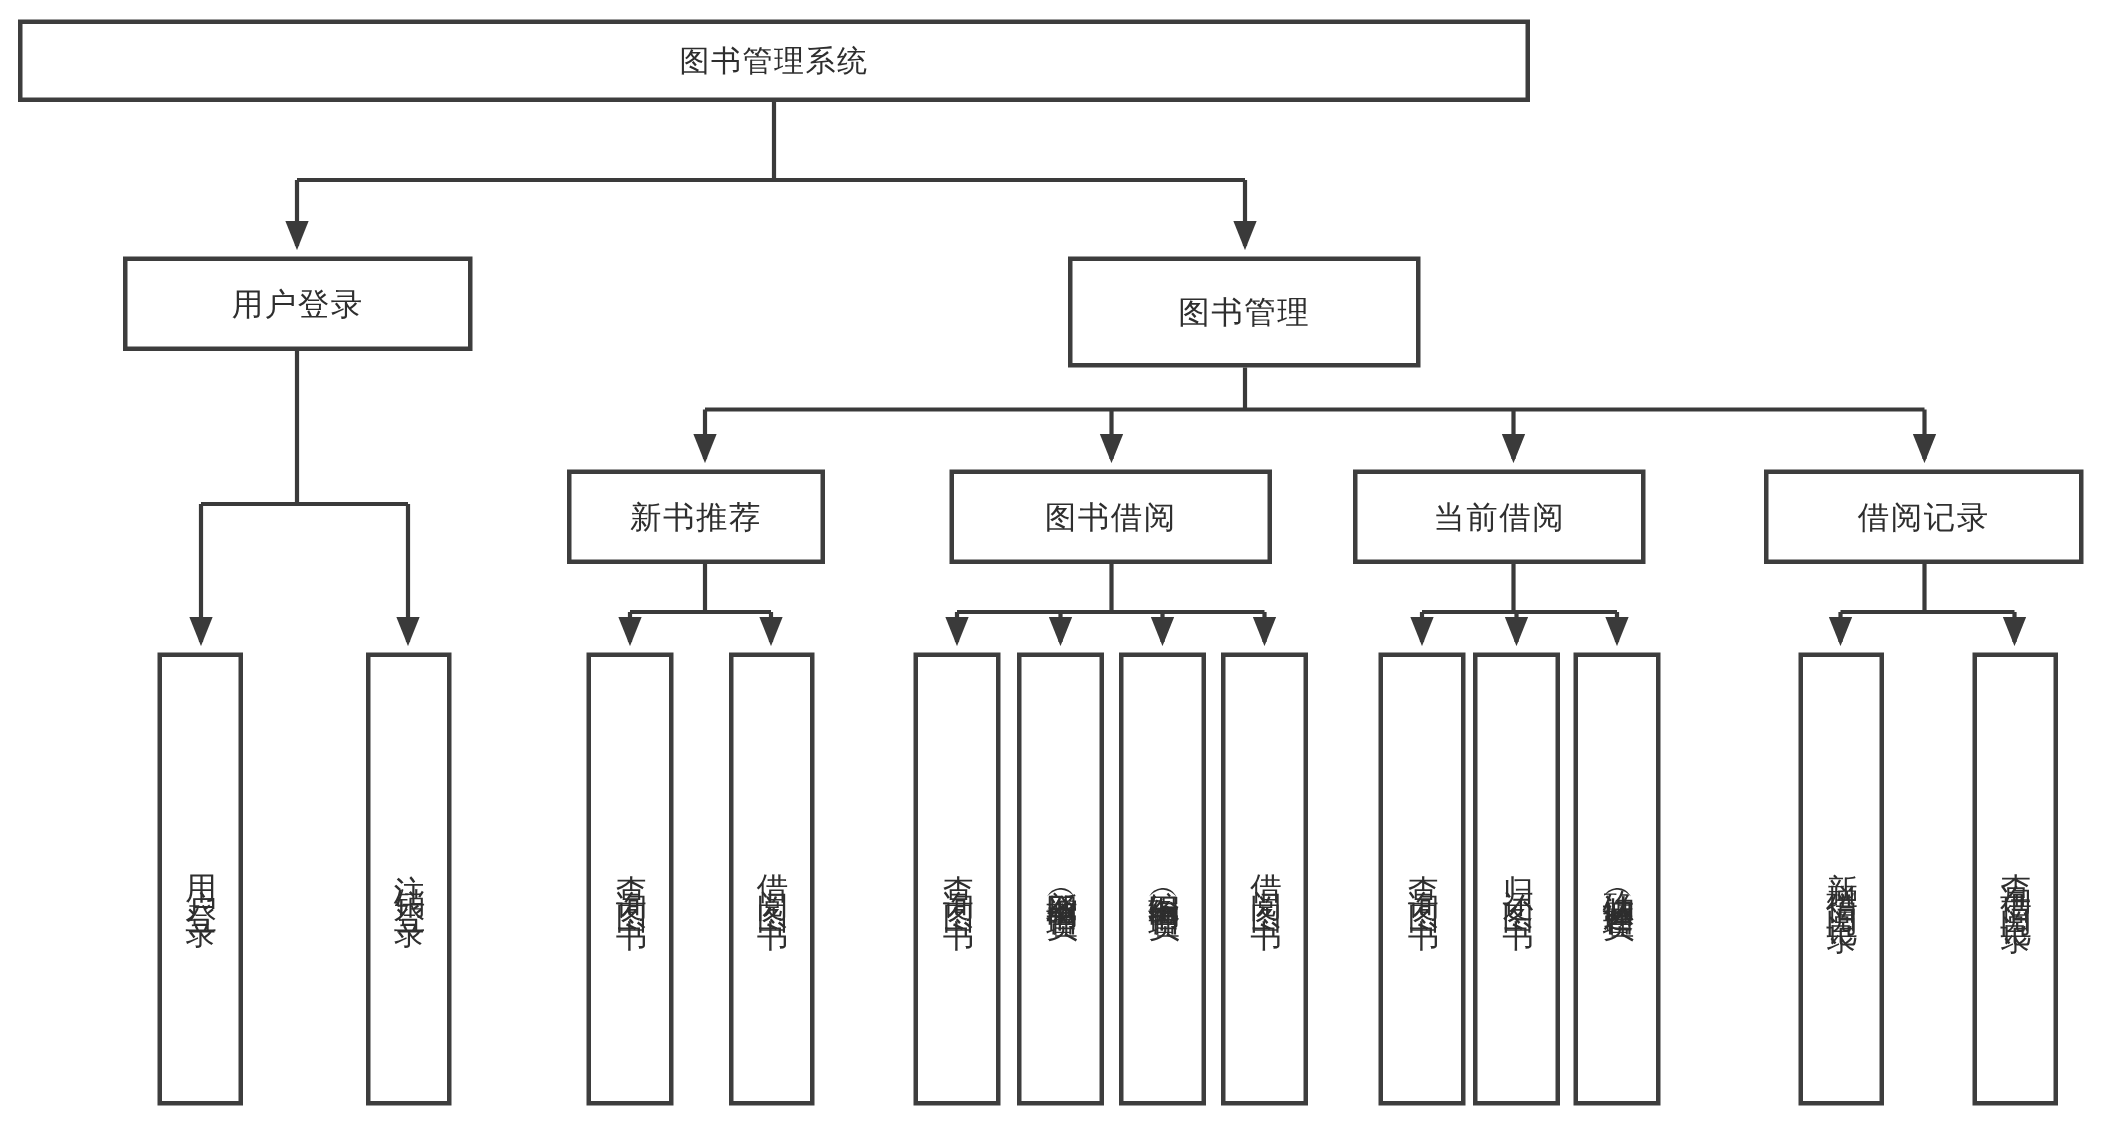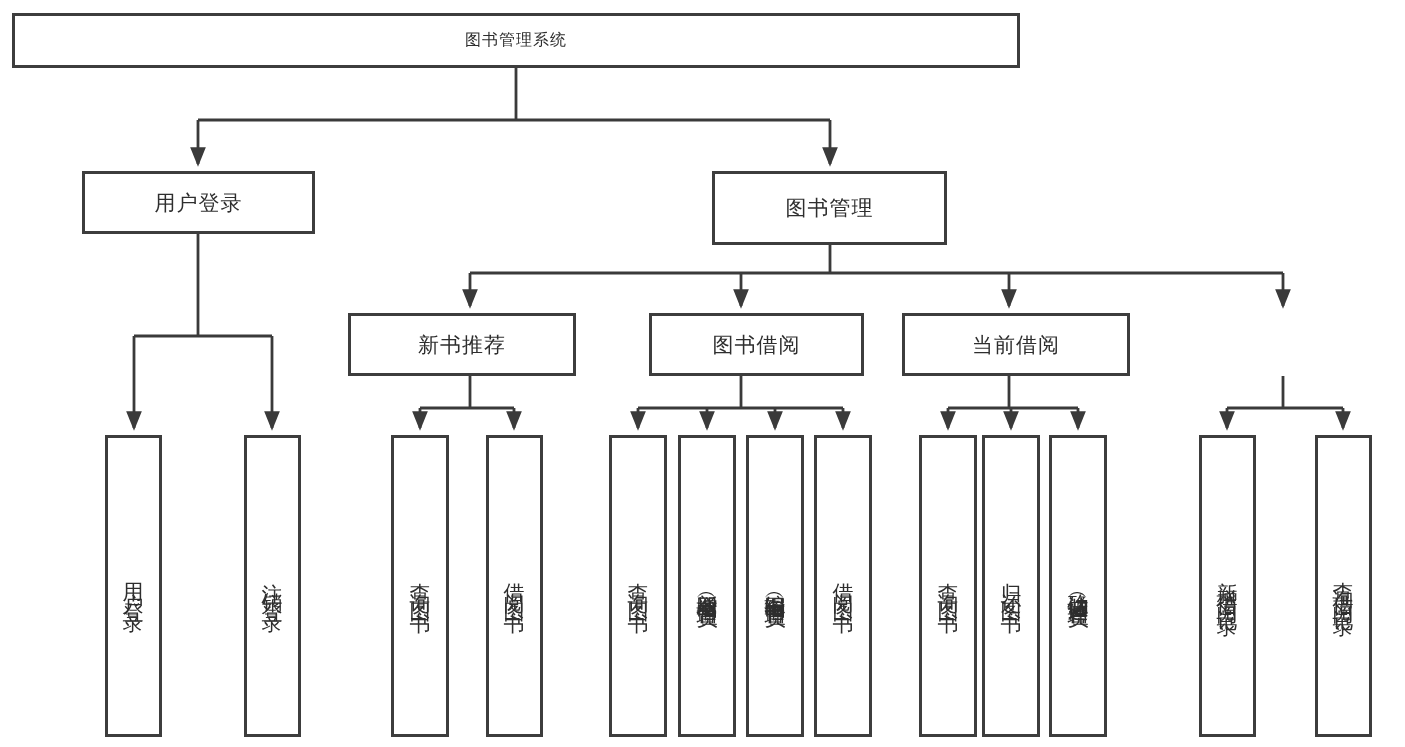--- a/index.html
+++ b/index.html
@@ -20,21 +20,21 @@
     border:3px solid #3d3d3d;
     color:#2e2e2e;
     z-index:1;
   }
   .node.h{
     display:flex;align-items:center;justify-content:center;
     font-size:21px;
     letter-spacing:1px;
     white-space:nowrap;
   }
-  .node.root{font-size:16px;}
+  .node.root{font-size:20px;}
   .node.v{
     writing-mode:vertical-rl;
     text-orientation:mixed;
     text-align:center;
     line-height:51px;
     font-size:21px;
   }
   .v4{letter-spacing:10px;}
   .v6{letter-spacing:7px;}
   .vlong{letter-spacing:2px;line-height:50px;}
@@ -101,23 +101,24 @@
       <line x1="1227" y1="408" x2="1227" y2="428" marker-end="url(#arrow)"></line>
       <line x1="1343" y1="408" x2="1343" y2="428" marker-end="url(#arrow)"></line>
     </g>
   </svg>
 
   <div class="node h root" style="left:12px;top:13px;width:1008px;height:55px">图书管理系统</div>
 
   <div class="node h" style="left:82px;top:171px;width:233px;height:63px">用户登录</div>
   <div class="node h" style="left:712px;top:171px;width:235px;height:74px">图书管理</div>
 
-  <div class="node h" style="left:348px;top:313px;width:228px;height:63px">新书推荐</div>
-  <div class="node h" style="left:649px;top:313px;width:215px;height:63px">图书借阅</div>
-  <div class="node h" style="left:902px;top:313px;width:228px;height:63px">当前借阅</div>
+  <div class="node h" style="left:378px;top:313px;width:172px;height:63px">新书推荐</div>
+  <div class="node h" style="left:633px;top:313px;width:215px;height:63px">图书借阅</div>
+  <div class="node h" style="left:902px;top:313px;width:195px;height:63px">当前借阅</div>
+  <div class="node h" style="left:1176px;top:313px;width:213px;height:63px">借阅记录</div>
 
   <div class="node v v4" style="left:105px;top:435px;width:57px;height:302px">用户登录</div>
   <div class="node v v4" style="left:244px;top:435px;width:57px;height:302px">注销登录</div>
 
   <div class="node v v4" style="left:391px;top:435px;width:58px;height:302px">查询图书</div>
   <div class="node v v4" style="left:486px;top:435px;width:57px;height:302px">借阅图书</div>
 
   <div class="node v v4" style="left:609px;top:435px;width:58px;height:302px">查询图书</div>
   <div class="node v vlong" style="left:678px;top:435px;width:58px;height:302px">新增图书（管理员）</div>
   <div class="node v vlong" style="left:746px;top:435px;width:58px;height:302px">编辑图书（管理员）</div>

